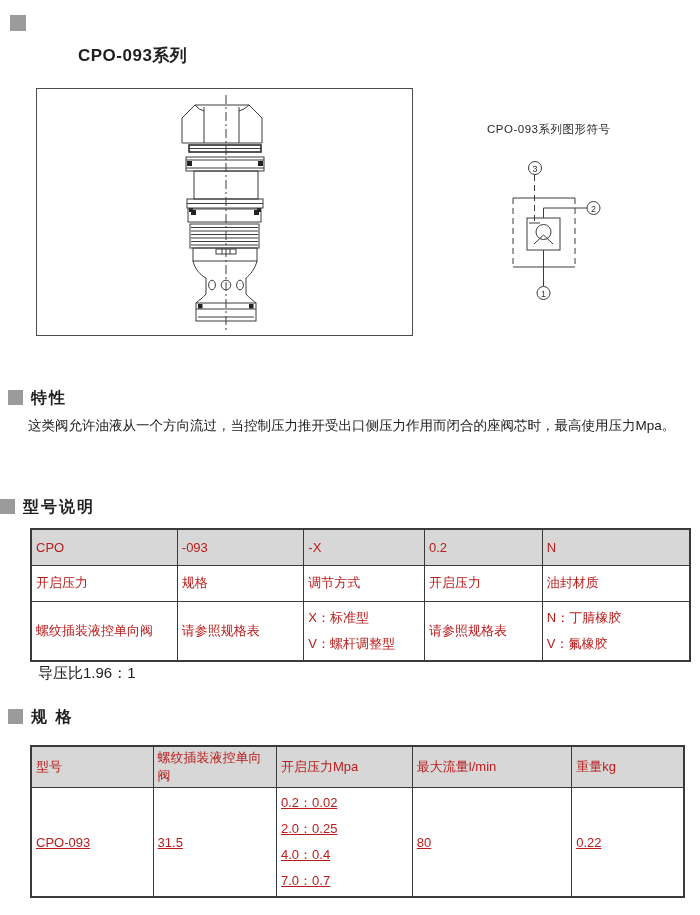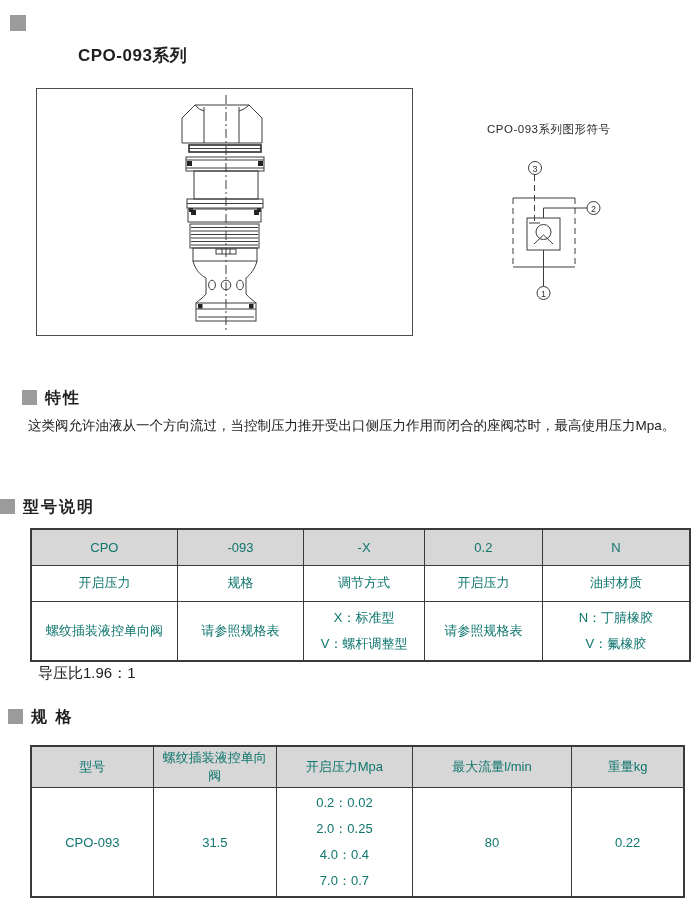--- a/index.html
+++ b/index.html
@@ -41,31 +41,31 @@
   .feature-body {
     left: 28px; top: 413px; width: 664px;
     font-size: 13.5px; line-height: 26px; color: #222;
     text-align: justify;
   }
 
   
   table { border-collapse: collapse; table-layout: fixed; }
   .dtable { border: 2px solid #3a3a3a; }
   .dtable td {
-    border: 1px solid #3a3a3a; text-align: center; vertical-align: middle;
-    font-size: 13px; color: #0f766e; padding: 2px 4px;
+    border: 1px solid #3a3a3a; text-align: left; vertical-align: middle;
+    font-size: 13px; color: #b91c1c; padding: 2px 4px;
   }
   .dtable tr.gray td { background: #d7d7d7; }
   .model-table { left: 30px; top: 528px; width: 661px; }
   .model-table .r1 td { height: 36px; }
   .model-table .r2 td { height: 36px; }
   .model-table .r3 td { height: 60px; }
   .spec-table { left: 30px; top: 745px; width: 655px; }
   .spec-table .r1 td { height: 36px; }
-  .spec-table .r2 td { height: 88px; }
+  .spec-table .r2 td { height: 88px; text-decoration: underline; }
   .cell-line { display: block; line-height: 26px; }
   .note { left: 38px; top: 664px; font-size: 15px; color: #222; }
 </style>
 </head>
 <body>
 
 <div class="abs doc-title">
   <span class="bullet"></span>
 </div>
 <div class="abs doc-subtitle">CPO-093系列</div>
@@ -154,21 +154,21 @@
   <line class="ln" x1="93.5" y1="78" x2="93.5" y2="68"></line>
   <line class="ln" x1="93.5" y1="68" x2="137" y2="68"></line>
   <circle class="ln" cx="143.5" cy="68" r="6.5"></circle>
   <text x="143.5" y="71.5" font-size="9" text-anchor="middle" fill="#333" font-family="Liberation Sans, sans-serif">2</text>
 
   <line class="ln" x1="93.5" y1="110" x2="93.5" y2="146.5"></line>
   <circle class="ln" cx="93.5" cy="153" r="6.5"></circle>
   <text x="93.5" y="156.5" font-size="9" text-anchor="middle" fill="#333" font-family="Liberation Sans, sans-serif">1</text>
 </svg>
 
-<div class="abs sec-head" style="left:8px; top:388px;margin-left:14px;">
+<div class="abs sec-head" style="left:8px; top:388px;">
   <span class="bullet"></span><span>特性</span>
 </div>
 <div class="abs feature-body">这类阀允许油液从一个方向流过，当控制压力推开受出口侧压力作用而闭合的座阀芯时，最高使用压力Mpa。</div>
 
 <div class="abs sec-head" style="left:0; top:497px;">
   <span class="bullet"></span><span>型号说明</span>
 </div>
 <table class="abs dtable model-table">
   <colgroup>
     <col style="width:22.2%">

